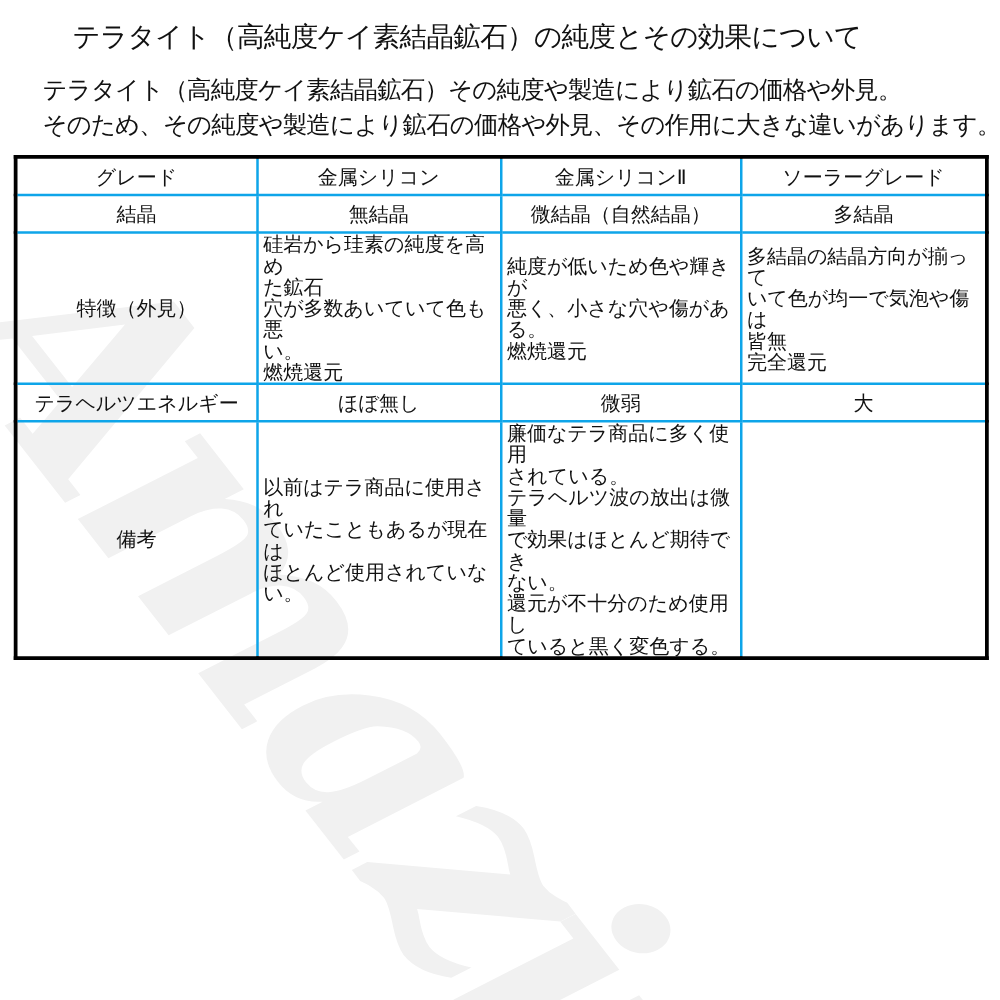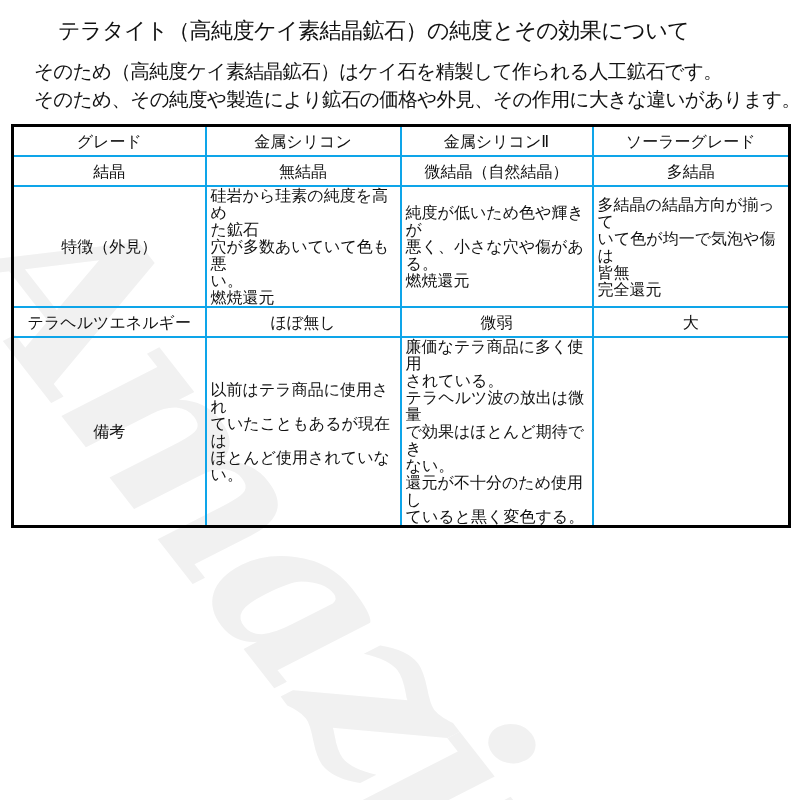--- a/index.html
+++ b/index.html
@@ -89,21 +89,21 @@
   .r-note td { height:155px; }
   .cell-text { display:block; white-space:pre-line; }
 </style>
 </head>
 <body>
 
 <div class="watermark">Amazing</div>
 
 <div class="title">テラタイト（高純度ケイ素結晶鉱石）の純度とその効果について</div>
 <div class="intro">
-  <div>そのため（高純度ケイ素結晶鉱石）はケイ石を精製して作られる人工鉱石です。</div>
+  <div>テラタイト（高純度ケイ素結晶鉱石）その純度や製造により鉱石の価格や外見。</div>
   <div>そのため、その純度や製造により鉱石の価格や外見、その作用に大きな違いがあります。</div>
 </div>
 
 <table class="grid">
   <colgroup>
     <col class="col1">
       <col class="col2">
       <col class="col3">
       <col class="col4">
   </colgroup>

